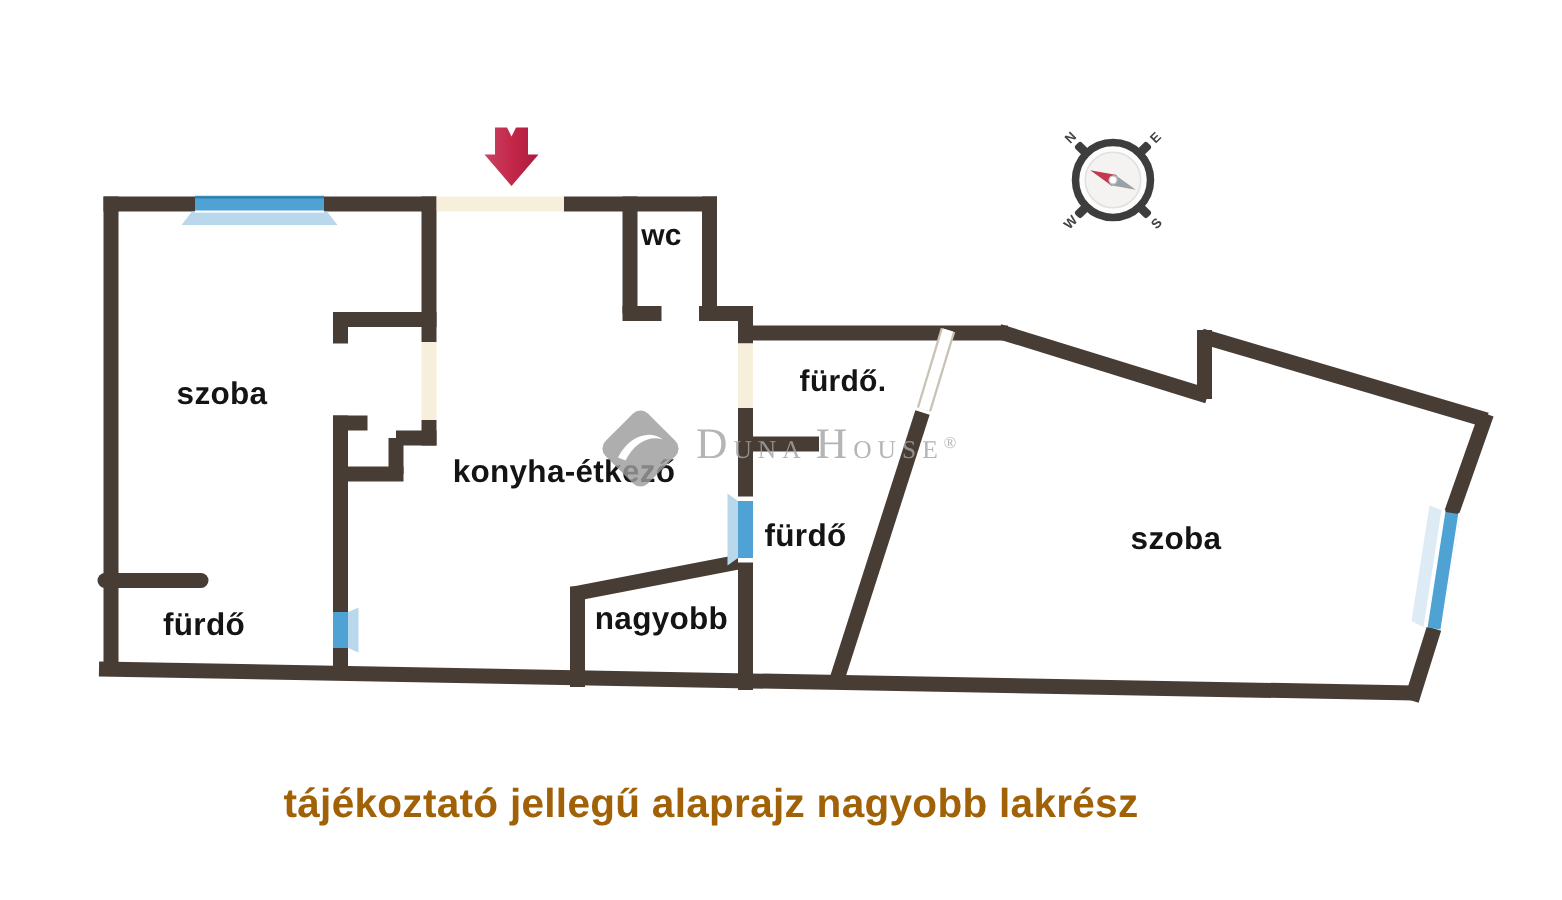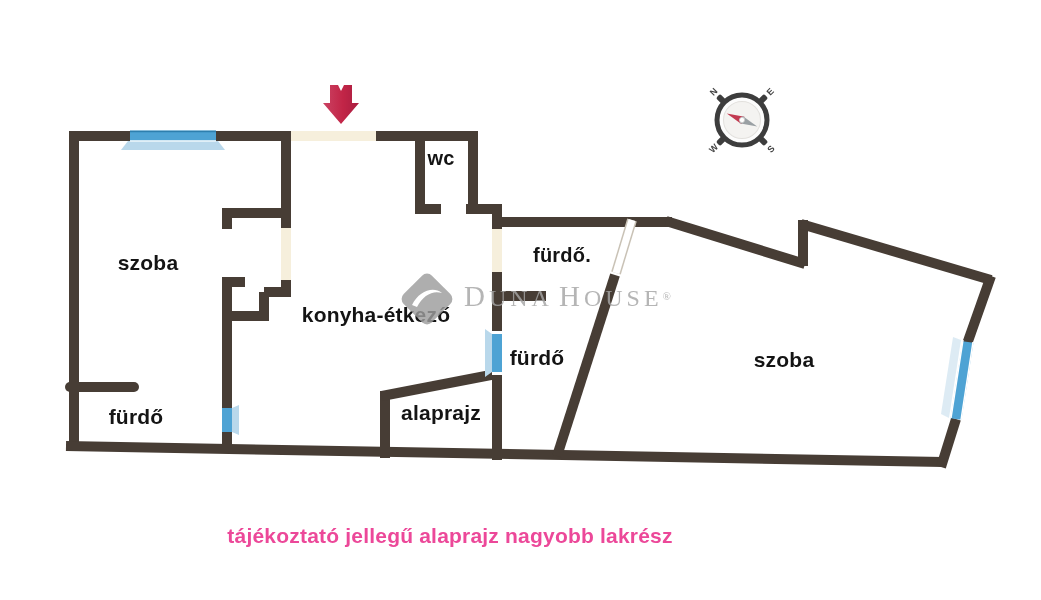--- a/index.html
+++ b/index.html
@@ -2,29 +2,29 @@
 <html><head>
 <meta charset="utf-8">
 <style>
   html,body{margin:0;padding:0;background:#ffffff;}
   .stage{position:relative;width:1041px;height:600px;background:#ffffff;overflow:hidden;
          font-family:"Liberation Sans",sans-serif;}
   .plan-svg{position:absolute;left:0;top:0;}
   .lbl{position:absolute;transform:translate(-50%,-50%);font-weight:bold;font-size:21px;
        color:#141414;letter-spacing:.2px;white-space:nowrap;text-align:right;}
   .lbl.sm{font-size:20px;}
-  .caption{position:absolute;left:450px;top:536px;transform:translate(-50%,-50%);
-       font-weight:bold;font-size:21px;color:#ec4899;white-space:nowrap;letter-spacing:.2px;}
+  .caption{position:absolute;left:474px;top:536px;transform:translate(-50%,-50%);
+       font-weight:bold;font-size:27px;color:#a16207;white-space:nowrap;letter-spacing:.2px;}
   .wm{position:absolute;left:396px;top:268px;display:flex;align-items:center;gap:6px;
       opacity:.82;pointer-events:none;}
   .wm-logo{width:62px;height:62px;flex:0 0 auto;}
   .wm-text{font-family:"Liberation Serif",serif;color:#a5a5a5;letter-spacing:4px;
       line-height:1;white-space:nowrap;padding-bottom:6px;}
   .wm-text .c1{font-size:29px;}
-  .wm-text .c2{font-size:24px;}
+  .wm-text .c2{font-size:17px;}
   .wm-text .gap{display:inline-block;width:6px;}
   .wm-text .reg{font-size:11px;vertical-align:super;letter-spacing:0;}
 </style>
 </head>
 <body>
 
 <div class="stage">
 
   <svg class="plan-svg" width="1041" height="600" viewBox="0 0 1041 600">
     <defs>
@@ -126,21 +126,21 @@
       </g>
     </g>
   </svg>
 
   <div class="lbl" style="left:148px;top:263px">szoba</div>
   <div class="lbl sm" style="left:441px;top:158px">wc</div>
   <div class="lbl sm" style="left:562px;top:255px">fürdő.</div>
   <div class="lbl" style="left:376px;top:315px">konyha-étkező</div>
   <div class="lbl" style="left:136px;top:417px">fürdő</div>
   <div class="lbl" style="left:537px;top:358px">fürdő</div>
-  <div class="lbl" style="left:441px;top:413px">alaprajz</div>
+  <div class="lbl" style="left:441px;top:413px">nagyobb</div>
   <div class="lbl" style="left:784px;top:360px">szoba</div>
 
   <div class="wm">
     <svg class="wm-logo" viewBox="-31 -31 62 62">
       <g transform="rotate(45)">
         <rect x="-20" y="-20" width="40" height="40" rx="7" fill="#9d9d9d"></rect>
       </g>
       <path d="M-15,6 C-8,-8 6,-13 15,-6 C6,-9 -4,-4 -10,8 Z" fill="#ffffff"></path>
     </svg>
     <div class="wm-text"><span class="c1">D</span><span class="c2">UNA</span><span class="gap"></span><span class="c1">H</span><span class="c2">OUSE</span><span class="reg">®</span></div>

